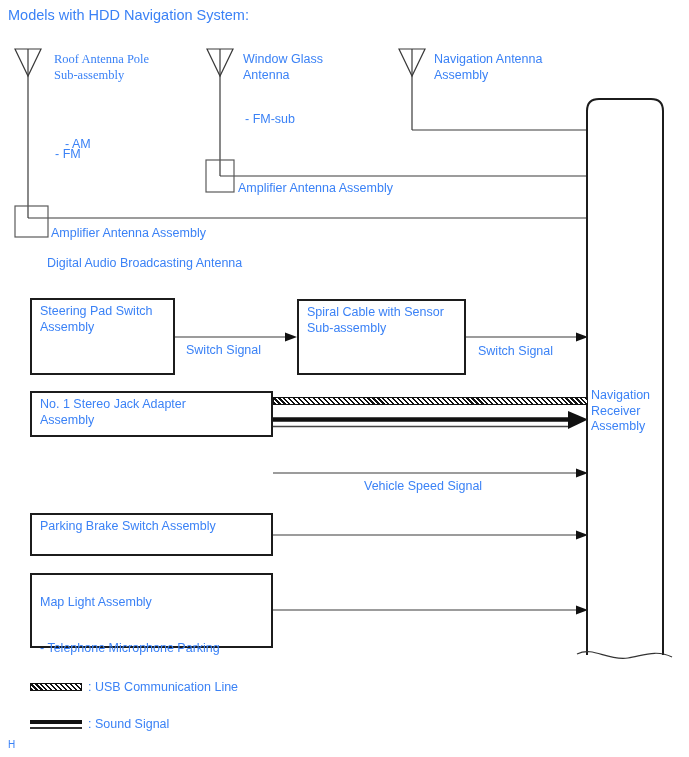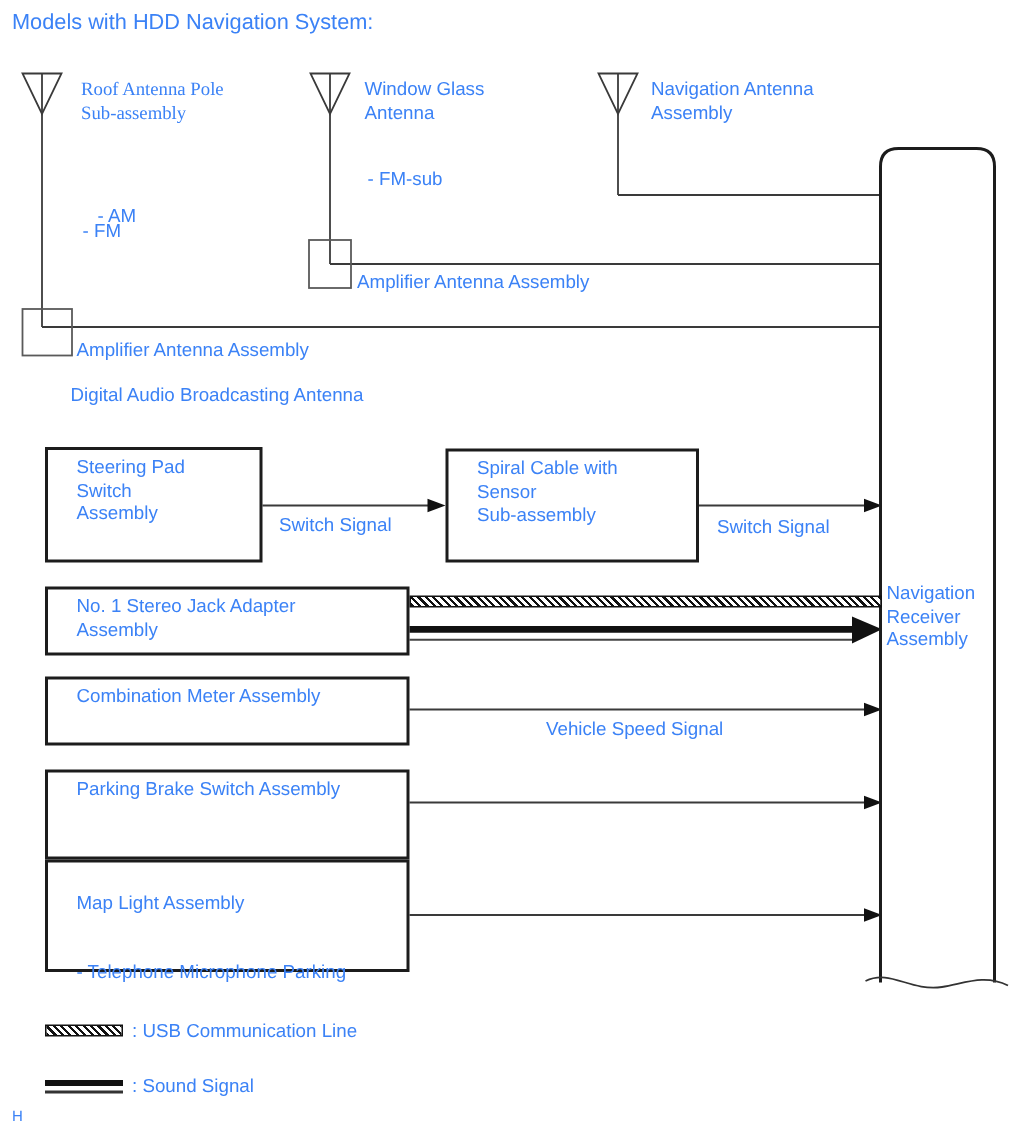--- a/index.html
+++ b/index.html
@@ -4,21 +4,21 @@
 <style>
   html,body{margin:0;padding:0;background:#ffffff;}
   .canvas{
     position:relative;width:689px;height:757px;background:#ffffff;
     font-family:"Liberation Sans",sans-serif;color:#3b82f6;overflow:hidden;
   }
   .lbl{position:absolute;font-size:12.5px;line-height:15.5px;white-space:pre-line;}
   .title{position:absolute;font-size:14.5px;line-height:17px;}
   .box{
     position:absolute;border:2px solid #1c1c1c;background:transparent;
-    font-size:12.5px;line-height:15.5px;padding:4px 19px;box-sizing:border-box;
+    font-size:12.5px;line-height:15.5px;padding:4px 8px;box-sizing:border-box;
     white-space:pre-line;
   }
   .svg-layer{position:absolute;left:0;top:0;width:689px;height:757px;}
   .usb-band{
     position:absolute;height:8px;box-sizing:border-box;border:1px solid #111;
     background:repeating-linear-gradient(45deg,#111 0 1.5px,#fff 1.5px 3.5px);
   }
   .sound-thick{position:absolute;height:4px;background:#111;}
   .sound-thin{position:absolute;height:1.5px;background:#333;}
   .footer-mark{position:absolute;font-size:10px;line-height:12px;}
@@ -100,22 +100,21 @@
   <div class="lbl" style="left:238px;top:181px;">Amplifier Antenna Assembly</div>
   <div class="lbl" style="left:51px;top:226px;">Amplifier Antenna Assembly</div>
   <div class="lbl" style="left:47px;top:256px;">Digital Audio Broadcasting Antenna</div>
 
   <div class="box" style="left:30px;top:298px;width:145px;height:77px;">Steering Pad Switch
 Assembly</div>
   <div class="box" style="left:297px;top:299px;width:169px;height:76px;">Spiral Cable with Sensor
 Sub-assembly</div>
   <div class="box" style="left:30px;top:391px;width:243px;height:46px;">No. 1 Stereo Jack Adapter
 Assembly</div>
-  <div class="box" style="left:30px;top:451px;width:243px;height:46px;">Combination Meter Assembly</div>
-  <div class="box" style="left:30px;top:513px;width:243px;height:60px;">Parking Brake Switch Assembly</div>
+  <div class="box" style="left:30px;top:513px;width:243px;height:43px;">Parking Brake Switch Assembly</div>
   <div class="box" style="left:30px;top:573px;width:243px;height:75px;">
     <span>Map Light Assembly</span><br><br>
     <span>- Telephone Microphone Parking</span>
   </div>
 
   <div class="lbl" style="left:591px;top:388px;width:72px;">Navigation Receiver Assembly</div>
 
   <div class="usb-band" style="left:273px;top:397px;width:315px;"></div>
 
   <div class="lbl" style="left:186px;top:343px;">Switch Signal</div>

